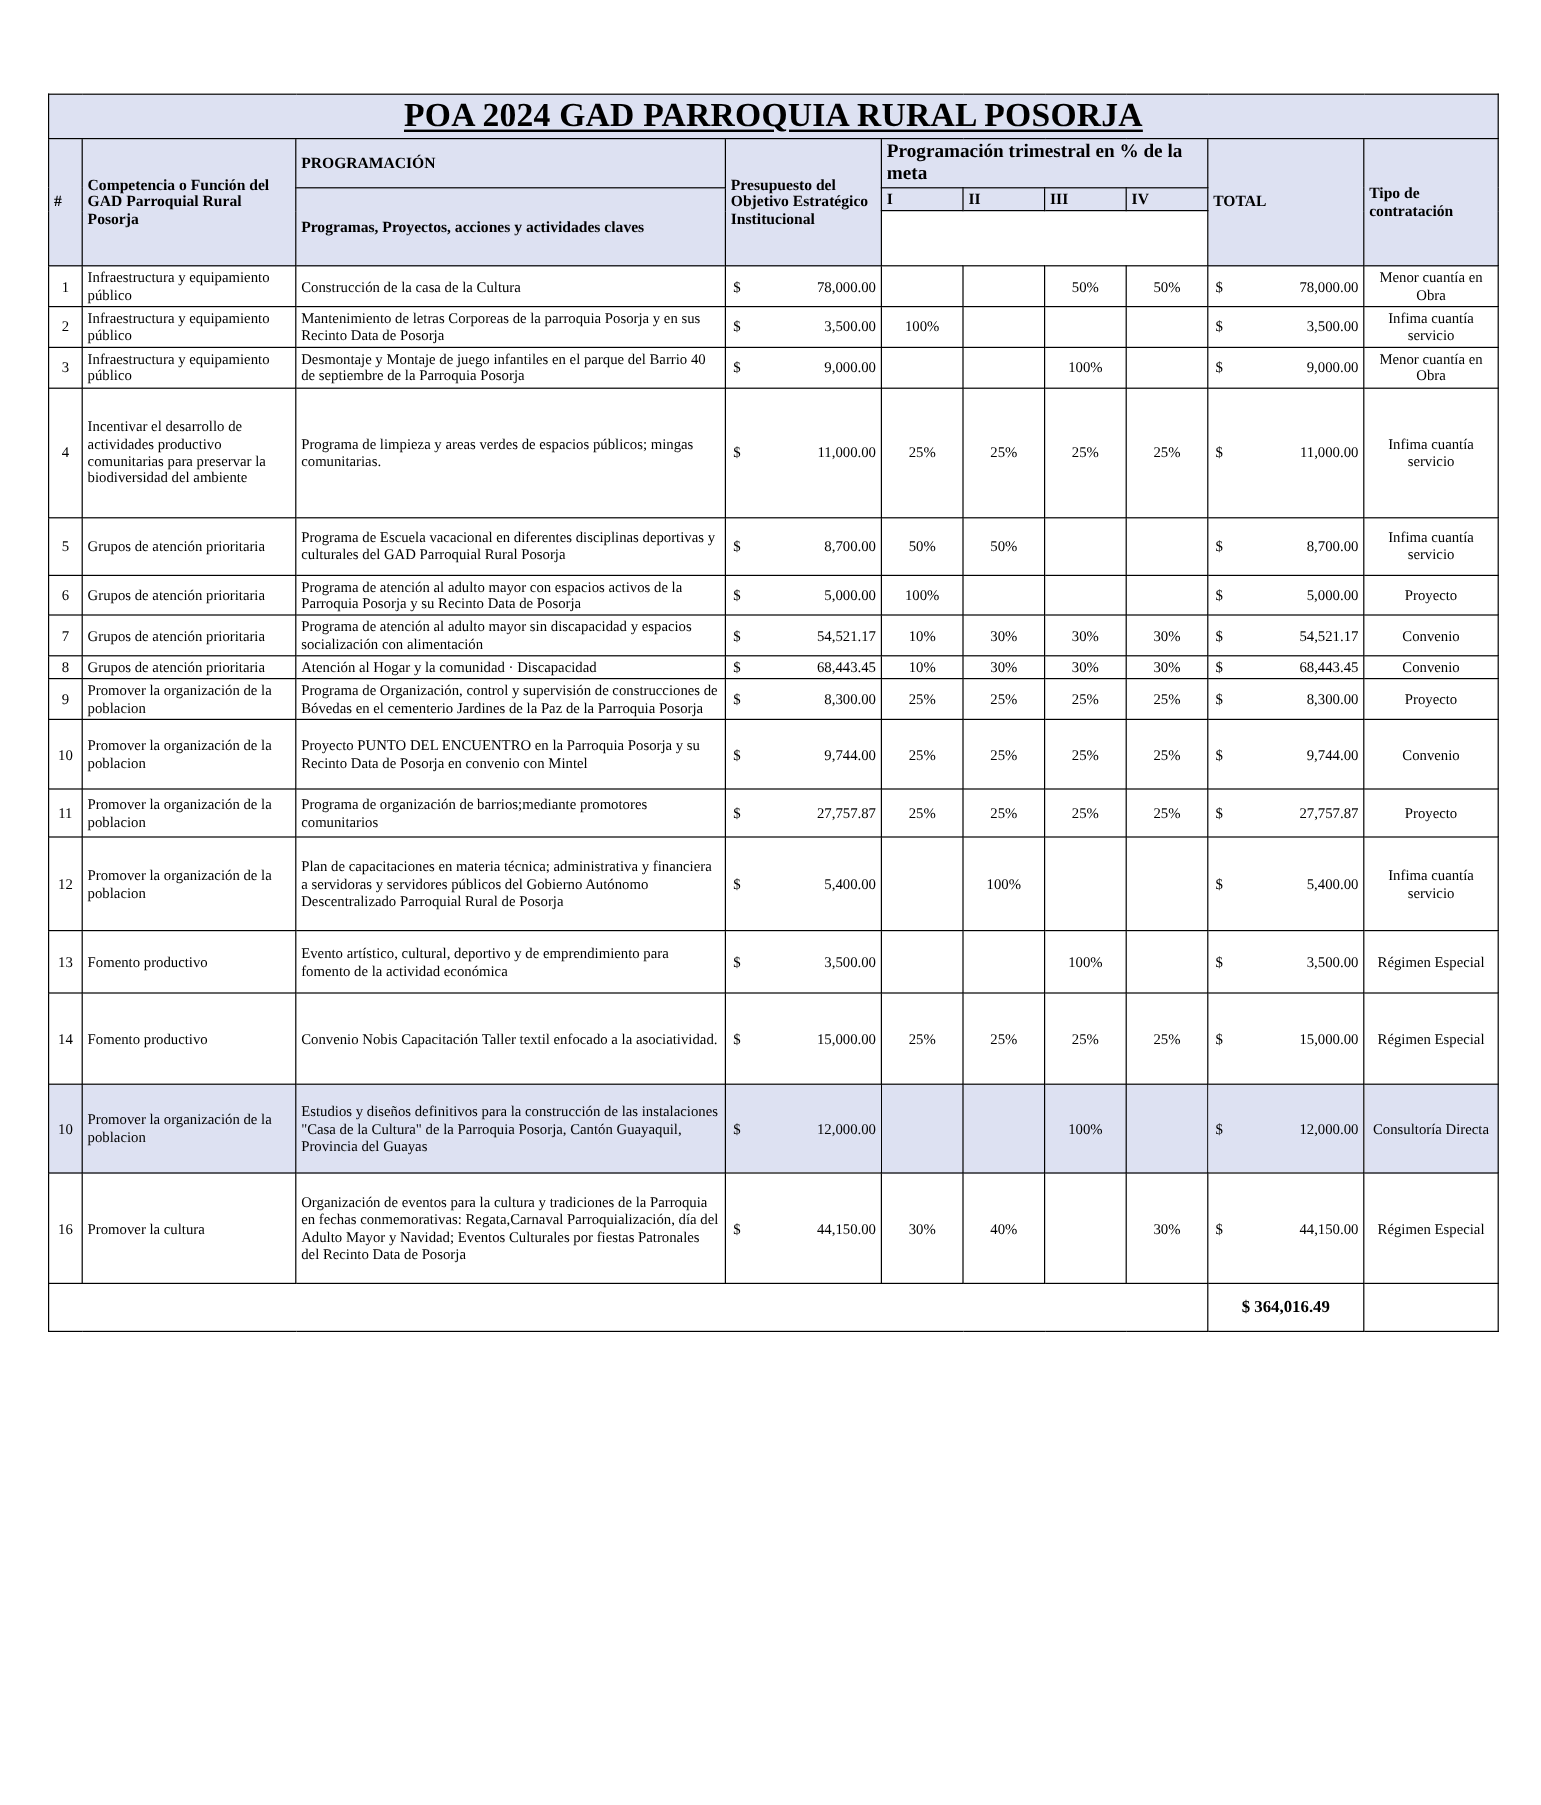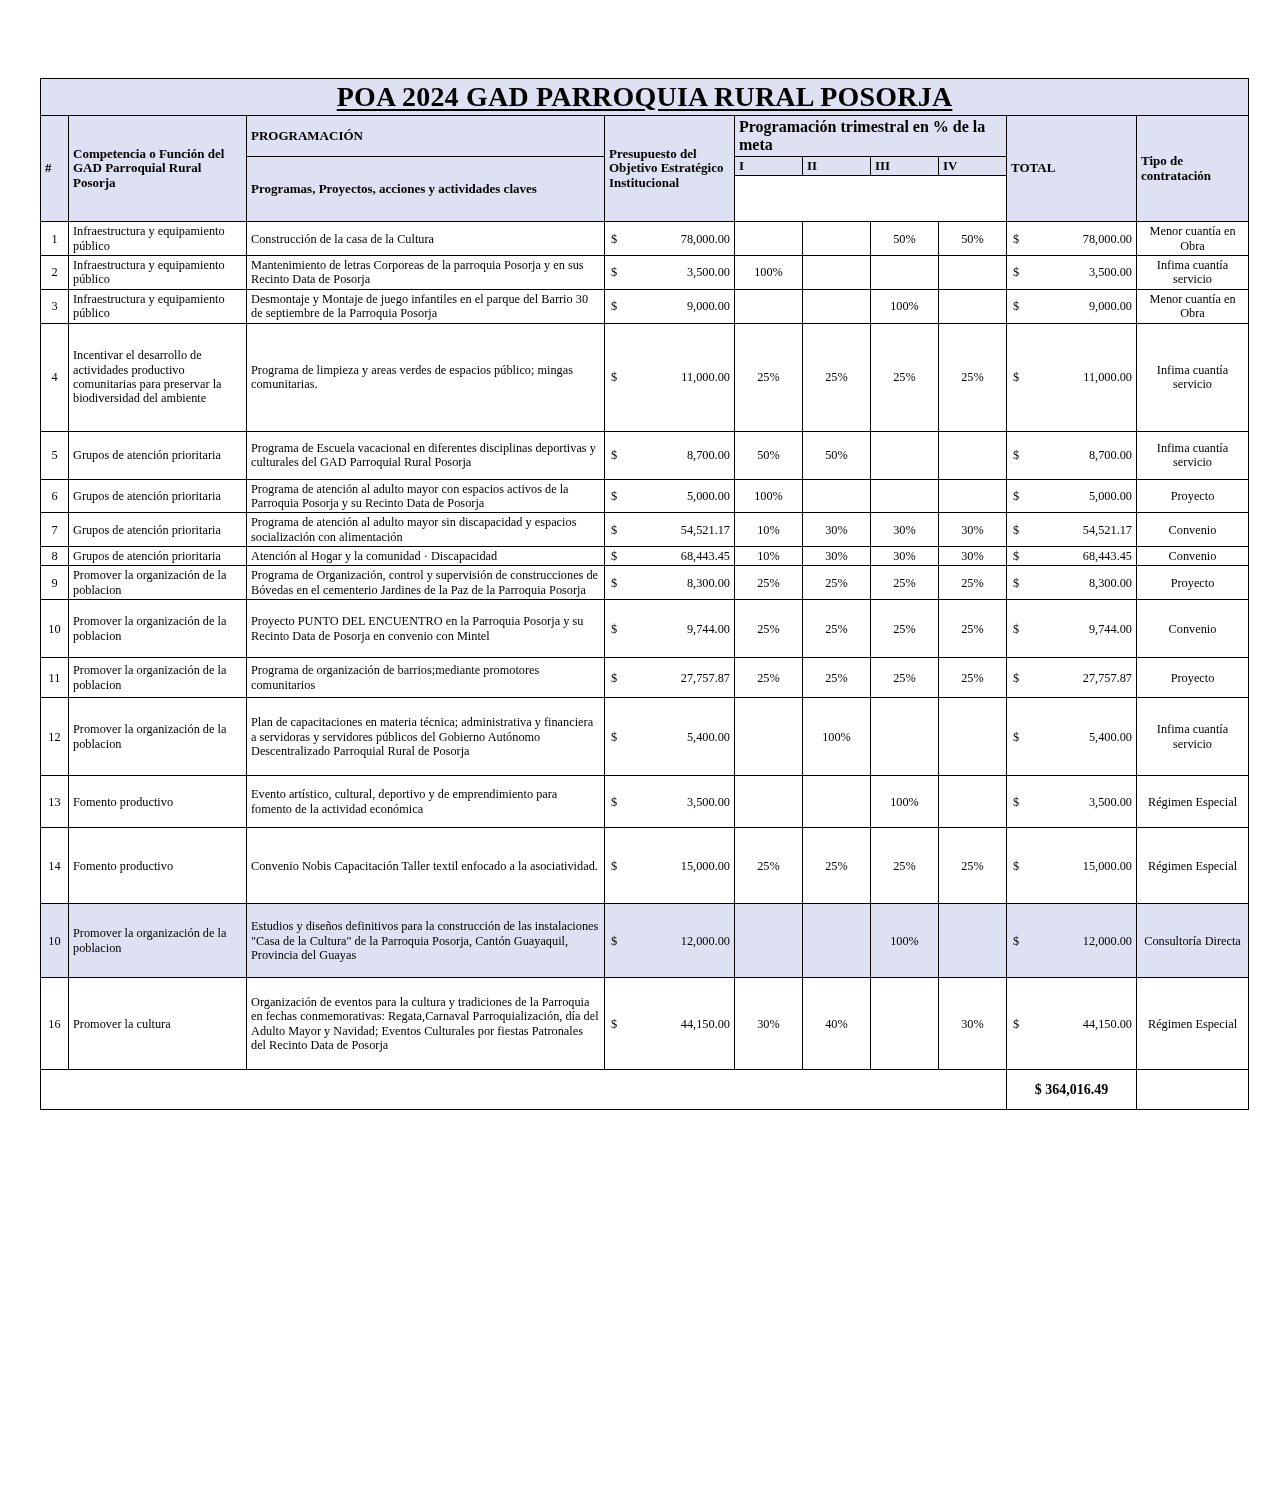--- a/index.html
+++ b/index.html
@@ -186,34 +186,34 @@
           <td class="body ctr"></td>
           <td class="body ctr"></td>
           <td class="body ctr"></td>
           <td class="body money"><span class="sym">$</span><span>3,500.00</span></td>
           <td class="body ctr">Infima cuantía servicio</td>
         </tr>
 
         <tr>
           <td class="body ctr">3</td>
           <td class="body lft">Infraestructura y equipamiento público</td>
-          <td class="body lft">Desmontaje y Montaje de juego infantiles en el parque del Barrio 30 de septiembre de la Parroquia Posorja</td>
+          <td class="body lft">Desmontaje y Montaje de juego infantiles en el parque del Barrio 40 de septiembre de la Parroquia Posorja</td>
           <td class="body money"><span class="sym">$</span><span>9,000.00</span></td>
           <td class="body ctr"></td>
           <td class="body ctr"></td>
           <td class="body ctr">100%</td>
           <td class="body ctr"></td>
           <td class="body money"><span class="sym">$</span><span>9,000.00</span></td>
           <td class="body ctr">Menor cuantía en Obra</td>
         </tr>
 
         <tr style="height:108px;">
           <td class="body ctr">4</td>
           <td class="body lft">Incentivar el desarrollo de actividades productivo comunitarias para preservar la biodiversidad del ambiente</td>
-          <td class="body lft">Programa de limpieza y areas verdes de espacios público; mingas comunitarias.</td>
+          <td class="body lft">Programa de limpieza y areas verdes de espacios públicos; mingas comunitarias.</td>
           <td class="body money"><span class="sym">$</span><span>11,000.00</span></td>
           <td class="body ctr">25%</td>
           <td class="body ctr">25%</td>
           <td class="body ctr">25%</td>
           <td class="body ctr">25%</td>
           <td class="body money"><span class="sym">$</span><span>11,000.00</span></td>
           <td class="body ctr">Infima cuantía servicio</td>
         </tr>
 
         <tr style="height:48px;">

